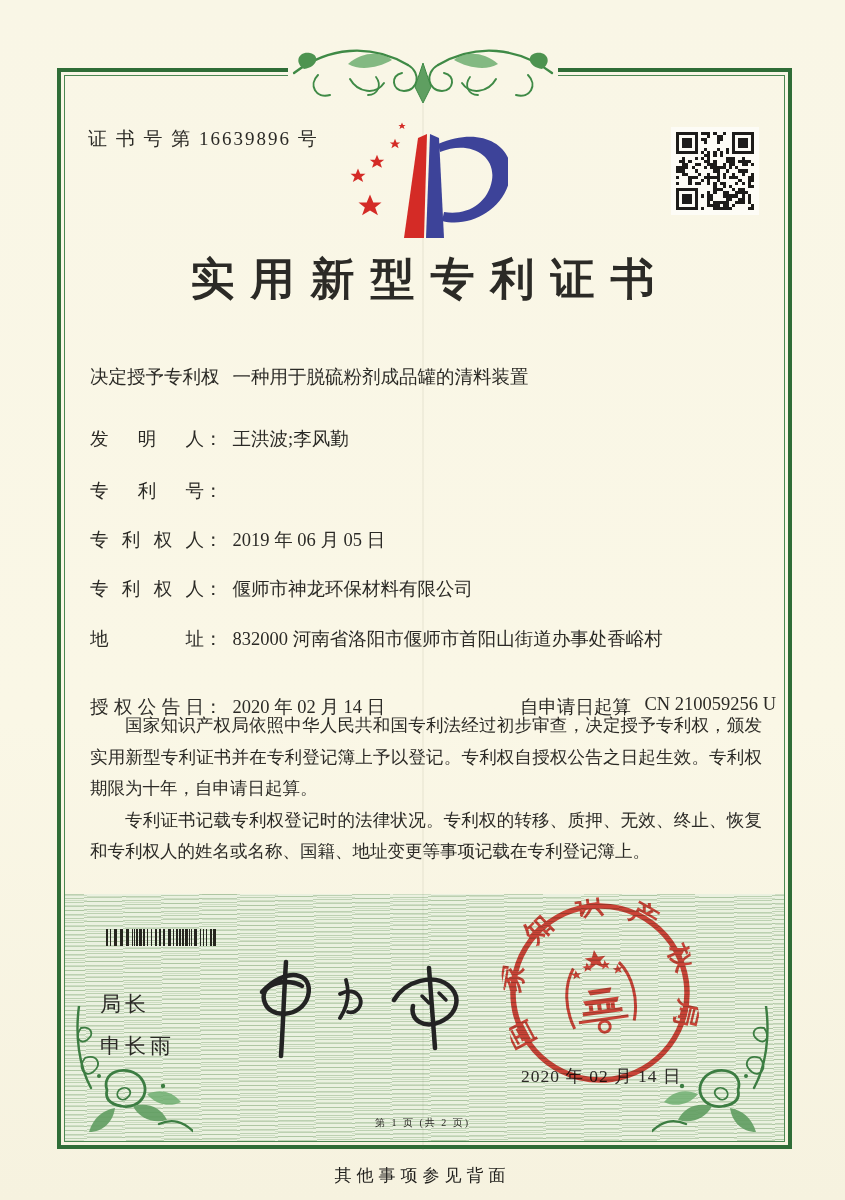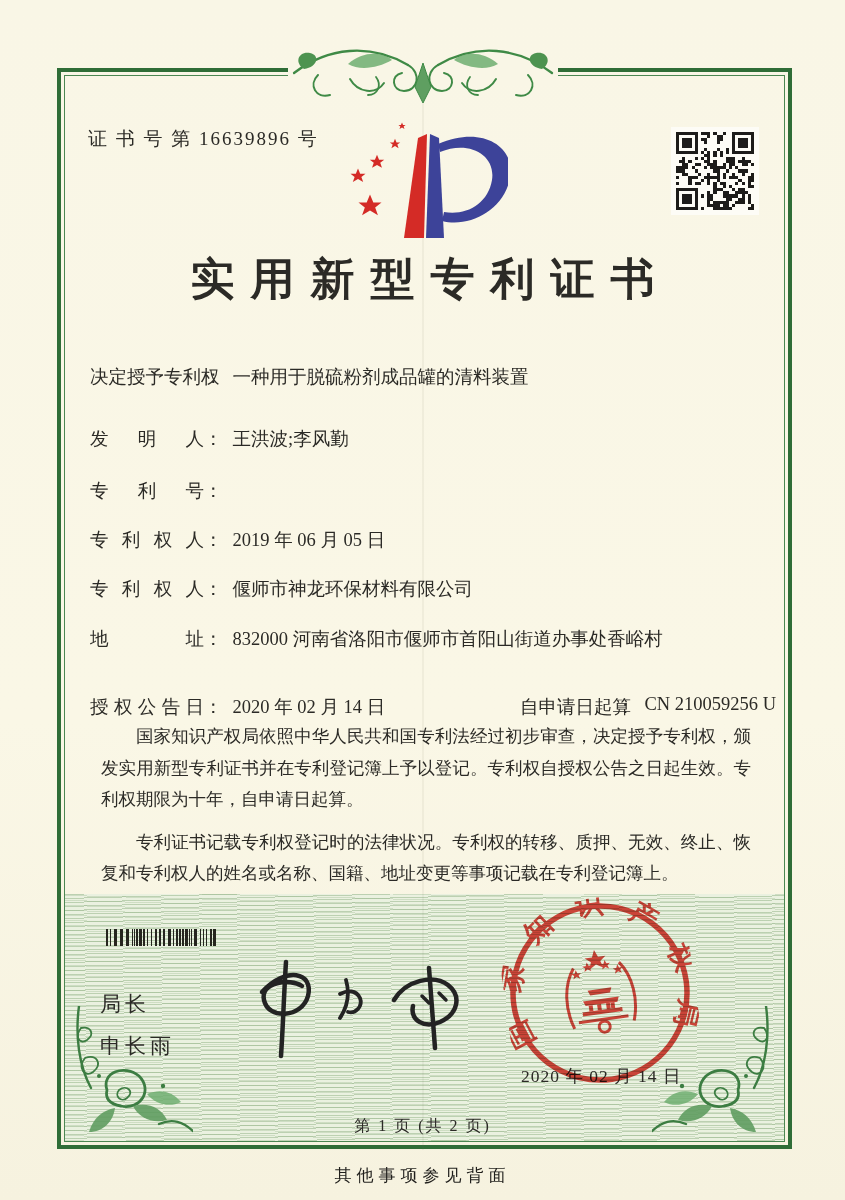--- a/index.html
+++ b/index.html
@@ -24,29 +24,29 @@
   .qr div.d{background:#1d1c1a;}
   .title{position:absolute;left:0;top:250px;width:100%;text-align:center;font-size:44px;font-weight:700;
          letter-spacing:16px;text-indent:16px;}
   .field{position:absolute;left:90px;display:flex;font-size:18.5px;white-space:nowrap;}
   .field .lab{display:inline-block;width:114px;text-align:justify;text-align-last:justify;}
   .field .col{display:inline-block;margin-right:10px;}
   .grant2{position:absolute;left:430px;top:0;display:flex;font-size:18.5px;white-space:nowrap;}
   .grant2 .lab{width:96px;text-align:justify;text-align-last:justify;display:inline-block;}
   .body-text{position:absolute;left:90px;top:710px;width:672px;font-size:17.5px;line-height:31.5px;
              text-align:justify;}
-  .body-text p{margin:11px;text-indent:2em;}
+  .body-text p{margin:0;text-indent:2em;}
   .barcode{position:absolute;left:106px;top:929px;width:204px;height:17px;display:flex;overflow:hidden;}
   .barcode span{height:100%;flex:none;}
   .director{position:absolute;left:100px;top:990px;font-size:21px;letter-spacing:4px;}
   .director2{position:absolute;left:100px;top:1032px;font-size:21px;letter-spacing:4px;text-align:right;}
   .sig{position:absolute;left:228px;top:952px;}
   .seal{position:absolute;left:505px;top:898px;opacity:.9;mix-blend-mode:multiply;transform:rotate(-8deg);z-index:3;}
   .sealdate{position:absolute;left:521px;top:1064px;font-size:17.5px;letter-spacing:1px;z-index:2;}
-  .pageinfo{position:absolute;left:0;top:1116px;width:100%;text-align:center;font-size:16px;letter-spacing:2px;}
+  .pageinfo{position:absolute;left:0;top:1116px;width:100%;text-align:center;font-size:10px;letter-spacing:2px;}
   .backnote{position:absolute;left:0;top:1164px;width:100%;text-align:center;font-size:17px;letter-spacing:5px;color:#1f1e1b;}
   .orn-top{position:absolute;left:288px;top:31px;z-index:2;}
   .orn-bl{position:absolute;left:63px;top:1006px;z-index:2;}
   .orn-br{position:absolute;left:652px;top:1006px;z-index:2;transform:scaleX(-1);}
 </style>
 </head>
 <body>
 
 <div class="page">
 

